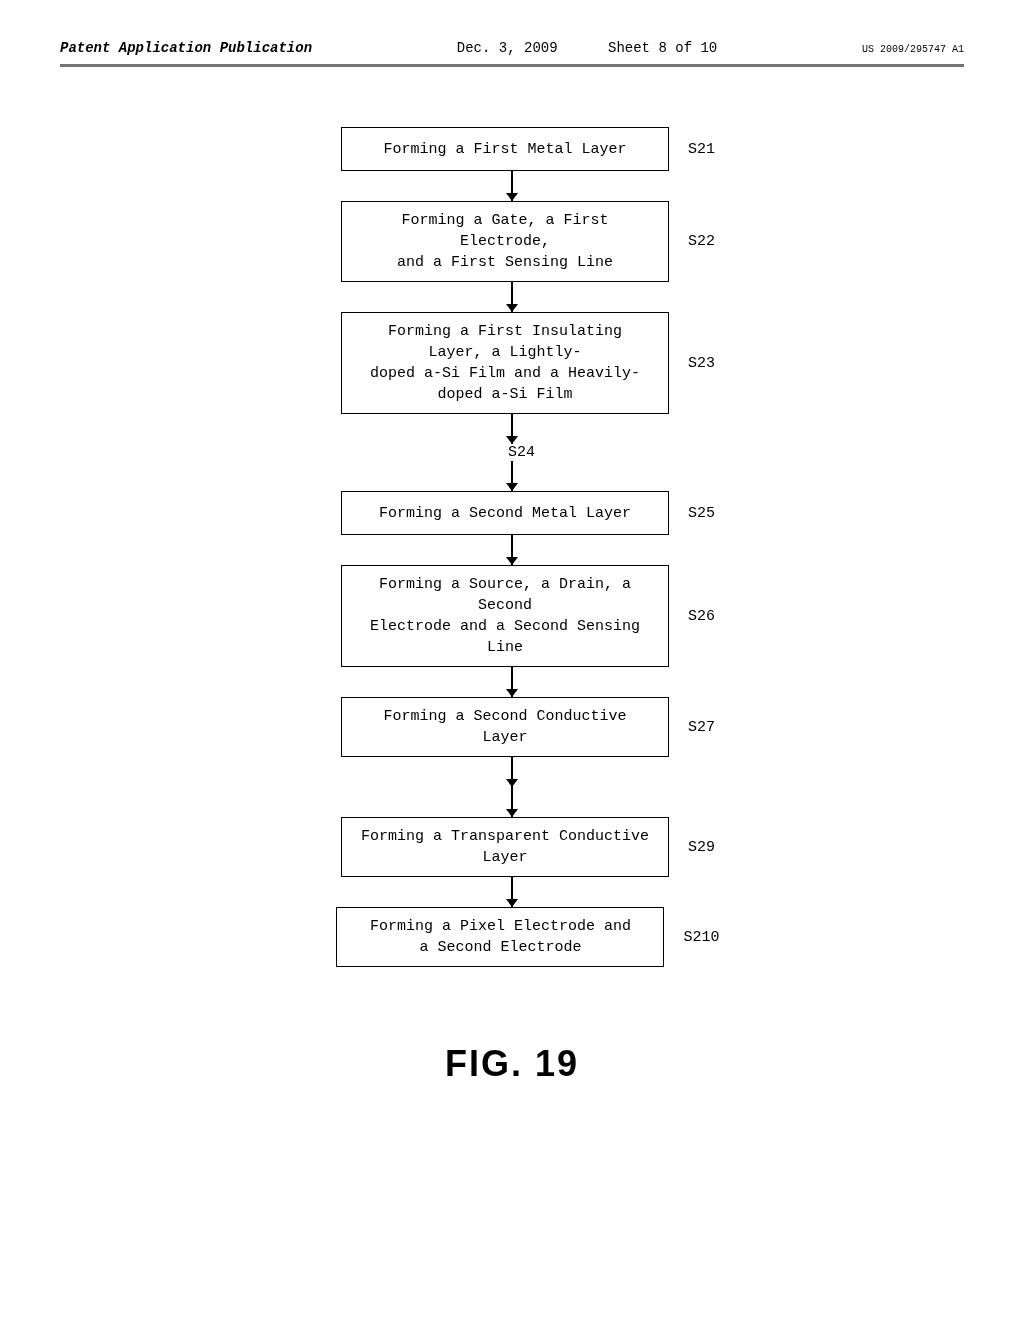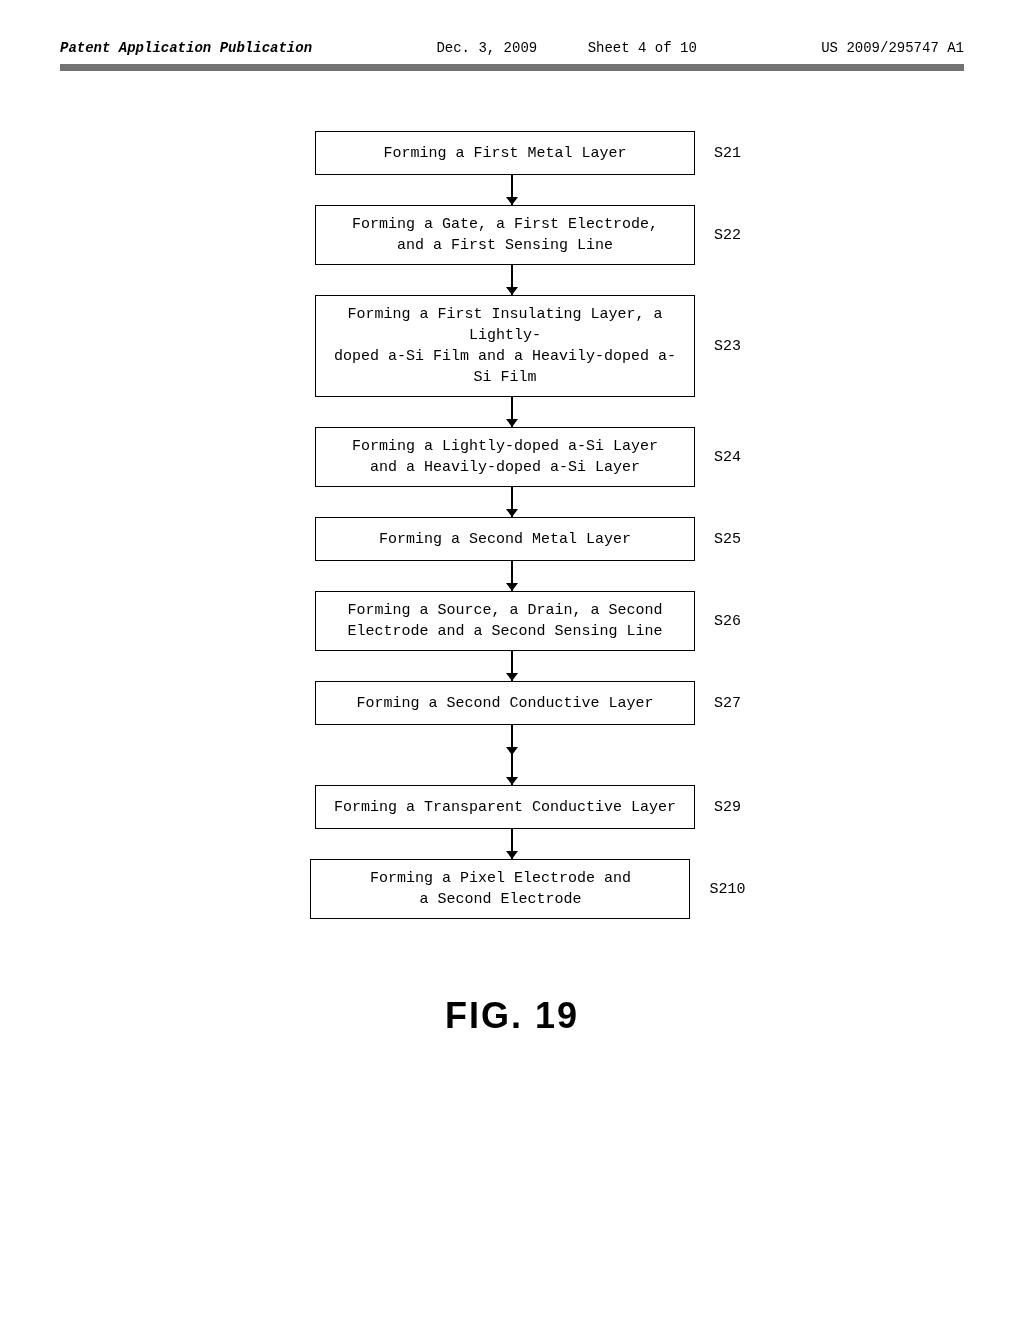--- a/index.html
+++ b/index.html
@@ -15,37 +15,37 @@
       width: 1024px;
       height: 1320px;
       padding: 40px 60px;
       position: relative;
     }
 
     .header {
       display: flex;
       justify-content: space-between;
       align-items: baseline;
-      border-bottom: 7px solid #737373;
+      border-bottom: 3px solid #737373;
       padding-bottom: 8px;
       margin-bottom: 20px;
     }
 
     .header-left {
       font-size: 14px;
       font-weight: bold;
       font-style: italic;
     }
 
     .header-center {
       font-size: 14px;
     }
 
     .header-right {
-      font-size: 14px;
+      font-size: 10px;
     }
 
     .diagram-container {
       display: flex;
       flex-direction: column;
       align-items: center;
       margin-top: 60px;
     }
 
     .flowchart {
@@ -56,21 +56,21 @@
       position: relative;
     }
 
     .flow-box {
       border: 1.5px solid #000;
       background: #fff;
       text-align: center;
       font-size: 15px;
       line-height: 1.4;
       padding: 8px 16px;
-      width: 380px;
+      width: 328px;
       min-height: 44px;
       display: flex;
       align-items: center;
       justify-content: center;
       margin-left: 32px;
     }
 
     .flow-label {
       font-size: 15px;
       margin-left: 19px;
@@ -117,21 +117,21 @@
 </head>
 <body>
 
 <div class="page">
 
   <div class="header">
     <span class="header-left">Patent Application Publication</span>
     <span class="header-center">
       <span>Dec. 3, 2009</span>
       &nbsp;&nbsp;&nbsp;&nbsp;
-      <span>Sheet 4 of 10</span>
+      <span>Sheet 8 of 10</span>
     </span>
     <span class="header-right">US 2009/295747 A1</span>
   </div>
 
   <div class="diagram-container">
     <div class="flowchart" id="flowchart-root">
     <div class="row-wrapper">
           <div class="flow-box">Forming a First Metal Layer</div>
           <span class="flow-label">S21</span>
         </div>
@@ -140,21 +140,20 @@
           <div class="flow-box">Forming a Gate, a First Electrode,<br>and a First Sensing Line</div>
           <span class="flow-label">S22</span>
         </div>
         <div class="arrow-down"></div>
         <div class="row-wrapper">
           <div class="flow-box">Forming a First Insulating Layer, a Lightly-<br>doped a-Si Film and a Heavily-doped a-Si Film</div>
           <span class="flow-label">S23</span>
         </div>
         <div class="arrow-down"></div>
         <div class="row-wrapper">
-          <div class="flow-box">Forming a Lightly-doped a-Si Layer<br>and a Heavily-doped a-Si Layer</div>
           <span class="flow-label">S24</span>
         </div>
         <div class="arrow-down"></div>
         <div class="row-wrapper">
           <div class="flow-box">Forming a Second Metal Layer</div>
           <span class="flow-label">S25</span>
         </div>
         <div class="arrow-down"></div>
         <div class="row-wrapper">
           <div class="flow-box">Forming a Source, a Drain, a Second<br>Electrode and a Second Sensing Line</div>

